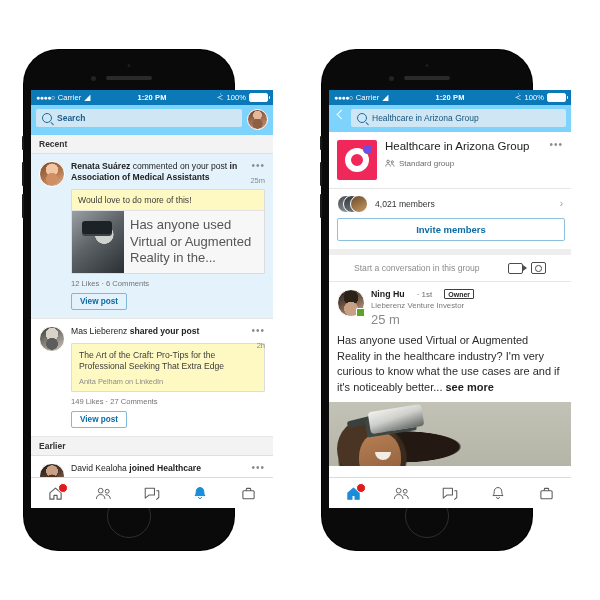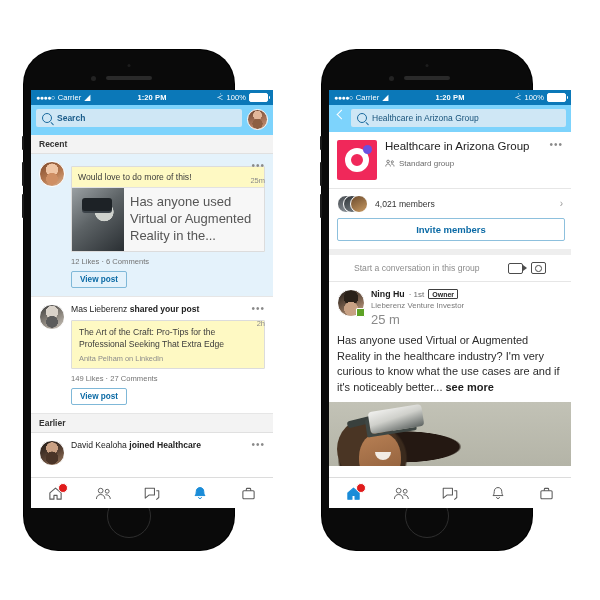--- a/index.html
+++ b/index.html
@@ -476,21 +476,21 @@
   .p-avatar .badge {
     position: absolute;
     right: -1px; bottom: -1px;
     width: 7px; height: 7px;
     background: #5ea226;
     border: 1px solid #ffffff;
     border-radius: 1px;
   }
   .p-info { flex: 1 1 auto; min-width: 0; }
   .p-name-row {
-    display: flex; align-items: center; gap: 4px;
+    display: flex; align-items: center; gap: 12px;
     font-size: 8.8px; color: #1d1d1d;
   }
   .p-name { font-weight: bold; }
   .p-deg { color: #6e6e6e; font-size: 8px; font-weight: normal; }
   .p-owner {
     border: 1px solid #3f3f3f;
     font-size: 7px;
     font-weight: bold;
     padding: 0.5px 3px;
     color: #1d1d1d;
@@ -621,20 +621,25 @@
         <div class="nav-avatar"></div>
       </div>
 
       <div class="body">
 
         <div class="section-hdr">Recent</div>
 
         <div class="notif unread">
           <div class="n-avatar av-renata"></div>
           <div class="n-main">
+            <div class="n-title">
+              <b>Renata Suárez</b>
+              <span class="nm">commented on your post</span>
+              <b>in Association of Medical Assistants</b>
+            </div>
 
             <div class="card">
               <div class="quote">Would love to do more of this!</div>
               <div class="inner">
                 <div class="thumb"></div>
                 <div class="snip">Has anyone used Virtual or Augmented Reality in the...</div>
               </div>
             </div>
 
             <div class="n-meta">12 Likes  ·  6 Comments</div>

